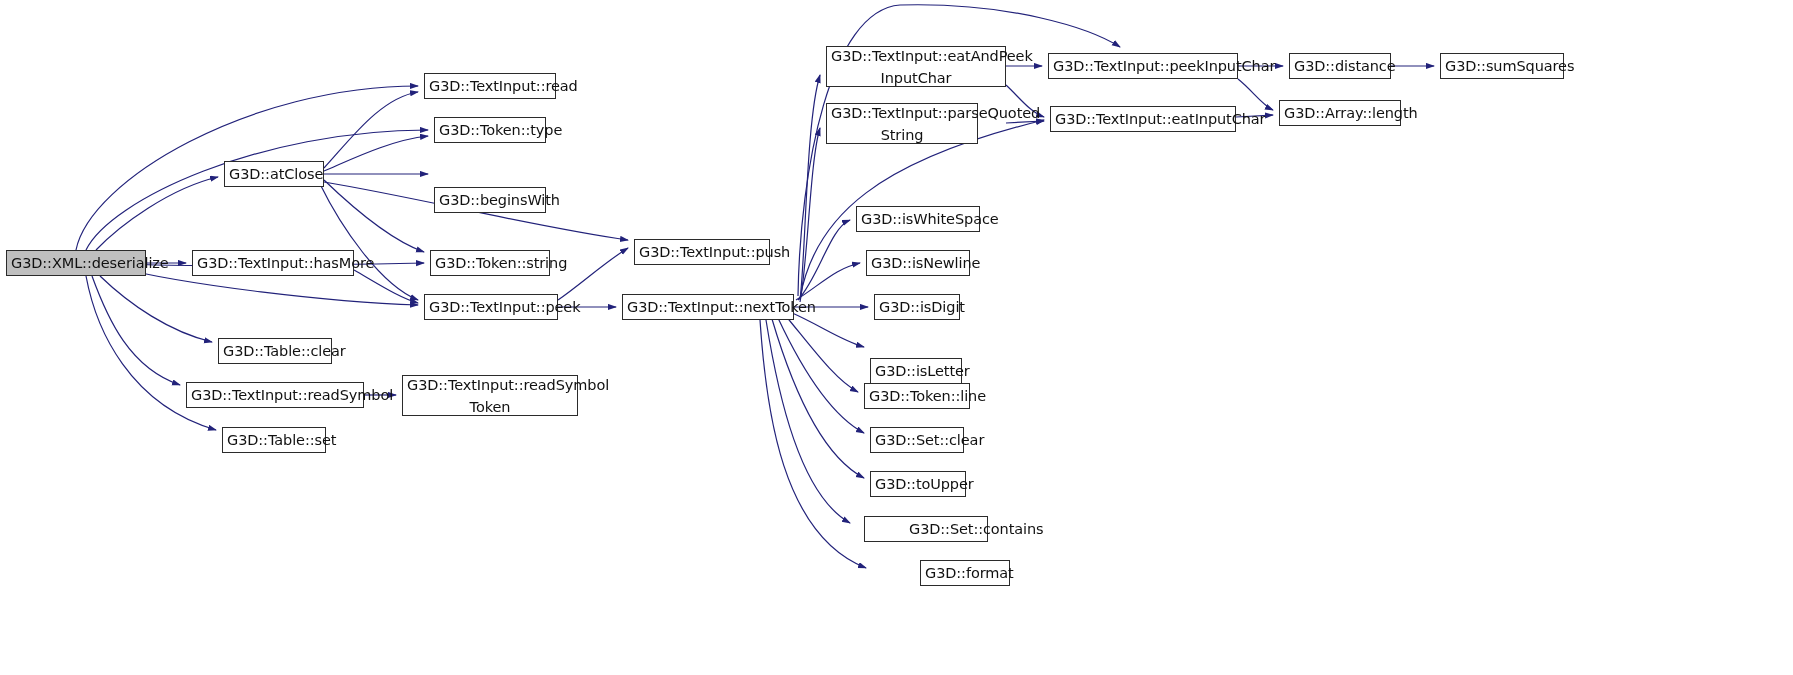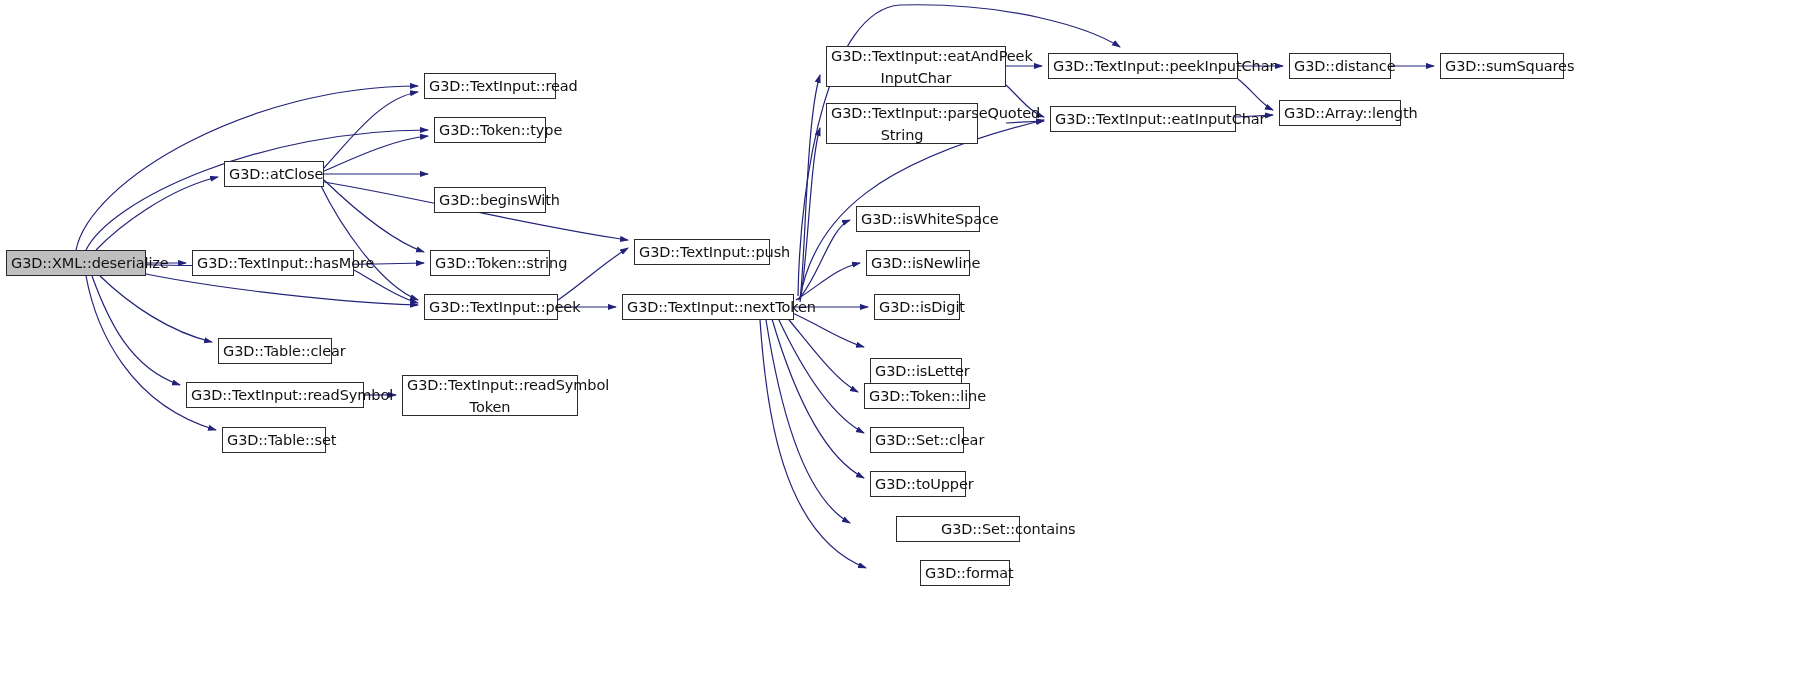--- a/index.html
+++ b/index.html
@@ -125,16 +125,16 @@
       <div class="node" style="left: 1289px; top: 53px; width: 102px; height: 26px;"><span class="node-label">G3D::distance</span></div>
       <div class="node" style="left: 1279px; top: 100px; width: 122px; height: 26px;"><span class="node-label">G3D::Array::length</span></div>
       <div class="node" style="left: 1440px; top: 53px; width: 124px; height: 26px;"><span class="node-label">G3D::sumSquares</span></div>
       <div class="node" style="left: 856px; top: 206px; width: 124px; height: 26px;"><span class="node-label">G3D::isWhiteSpace</span></div>
       <div class="node" style="left: 866px; top: 250px; width: 104px; height: 26px;"><span class="node-label">G3D::isNewline</span></div>
       <div class="node" style="left: 874px; top: 294px; width: 86px; height: 26px;"><span class="node-label">G3D::isDigit</span></div>
       <div class="node" style="left: 870px; top: 358px; width: 92px; height: 26px;"><span class="node-label">G3D::isLetter</span></div>
       <div class="node" style="left: 864px; top: 383px; width: 106px; height: 26px;"><span class="node-label">G3D::Token::line</span></div>
       <div class="node" style="left: 870px; top: 427px; width: 94px; height: 26px;"><span class="node-label">G3D::Set::clear</span></div>
       <div class="node" style="left: 870px; top: 471px; width: 96px; height: 26px;"><span class="node-label">G3D::toUpper</span></div>
-      <div class="node" style="left: 896px; top: 516px; width: 124px; height: 26px; padding-left: 44px;"><span class="node-label">G3D::Set::contains</span></div>
+      <div class="node" style="left: 864px; top: 516px; width: 124px; height: 26px; padding-left: 44px;"><span class="node-label">G3D::Set::contains</span></div>
       <div class="node" style="left: 872px; top: 560px; width: 90px; height: 26px; margin-left: 48px;"><span class="node-label">G3D::format</span></div>
     </div>
 </div>
 
 </body></html>

